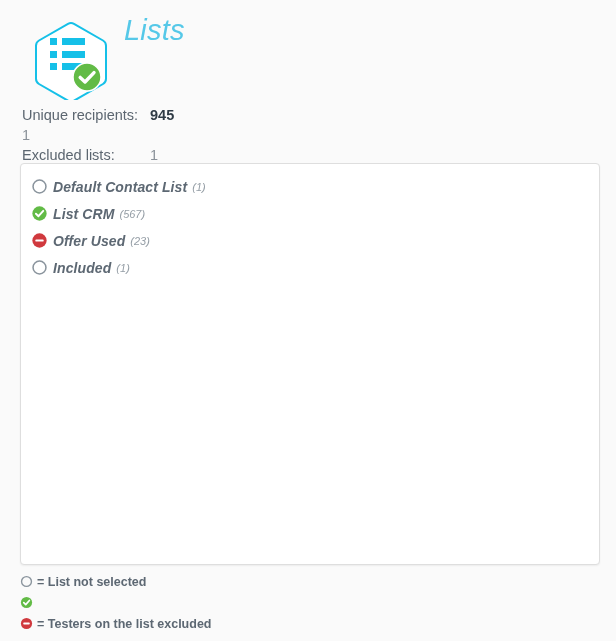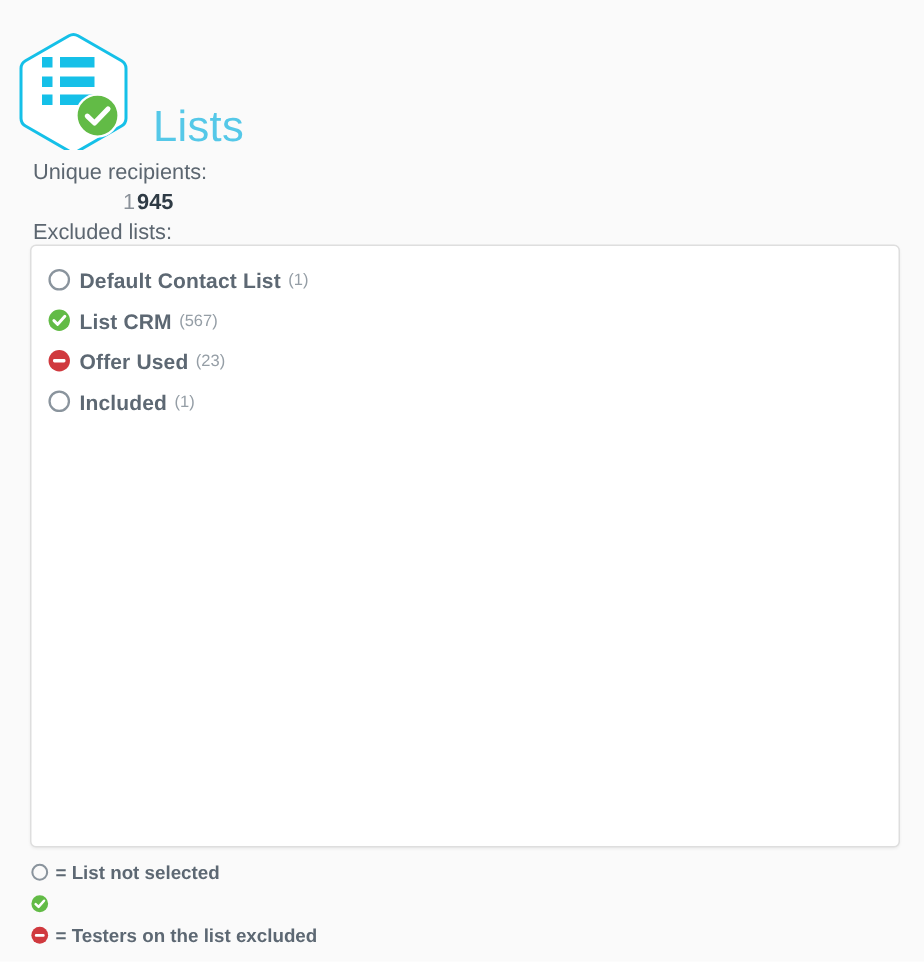--- a/index.html
+++ b/index.html
@@ -18,25 +18,26 @@
   .page {
     position: relative;
     width: 616px;
     height: 641px;
     box-sizing: border-box;
   }
 
   
   .header {
     position: absolute;
-    left: 10px;
+    left: 32px;
     top: 16px;
     display: flex;
-    align-items: flex-end;
+    align-items: flex-start;
     height: 84px;
+    font-style: italic;
   }
   .hex-wrap {
     position: relative;
     width: 78px;
     height: 84px;
     flex: none;
   }
   .hex-svg {
     position: absolute;
     left: 0;
@@ -94,56 +95,55 @@
   
   .stats {
     position: absolute;
     left: 22px;
     top: 105px;
     font-size: 14.5px;
     color: #5a6570;
   }
   .stat-row {
     display: flex;
-    align-items: center;
+    align-items: flex-start;
     height: 20px;
     line-height: 20px;
-    flex-direction: column;
   }
   .stat-label {
     width: 128px;
     color: #5c6670;
     white-space: nowrap;
   }
   .stat-value {
     color: #8a9199;
     white-space: nowrap;
   }
   .stat-row.highlight .stat-value {
     color: #2f3b45;
     font-weight: bold;
-    margin-left: 35px;
   }
 
   
   .list-panel {
     position: absolute;
     left: 20px;
     top: 163px;
     width: 580px;
     height: 402px;
     background: #ffffff;
     border: 1px solid #dedede;
     border-radius: 4px;
     box-shadow: 0 1px 2px rgba(0,0,0,0.06);
     box-sizing: border-box;
     overflow: hidden;
   }
   .list-items {
     padding: 9px 0 0 0;
+    font-style: italic;
   }
   .list-item {
     display: flex;
     align-items: center;
     height: 27px;
     padding-left: 10px;
     white-space: nowrap;
   }
   .li-icon {
     width: 17px;

